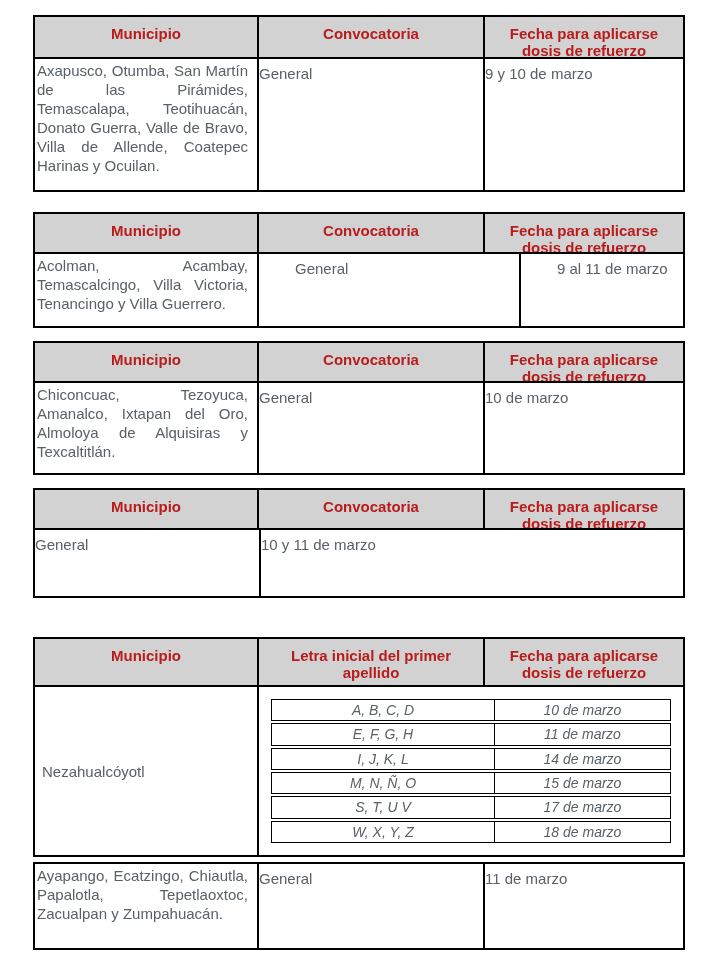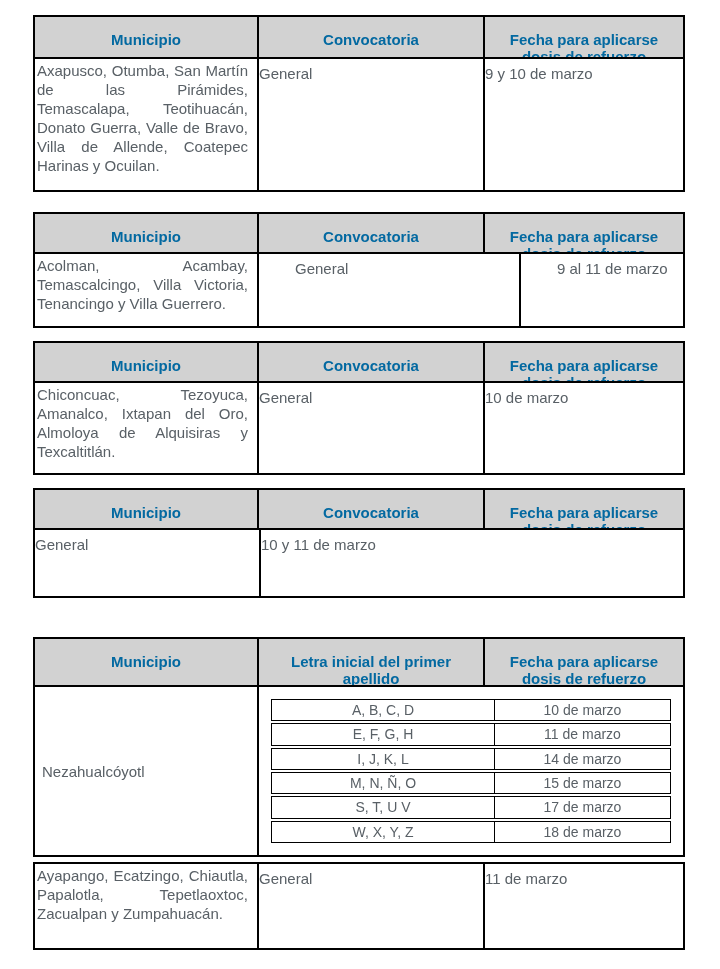--- a/index.html
+++ b/index.html
@@ -22,23 +22,23 @@
   .row { display: flex; box-sizing: border-box; }
   .hrow { border-bottom: 2px solid #000; background: #d2d2d2; }
   .cell { box-sizing: border-box; overflow: hidden; }
   .col1 { width: 224px; border-right: 2px solid #000; }
   .col2 { width: 226px; border-right: 2px solid #000; }
   .col3 { flex: 1; }
   .hcell {
     font-size: 15px;
     line-height: 17px;
     font-weight: bold;
-    color: #0369a1;
+    color: #b91c1c;
     text-align: center;
-    padding-top: 14px;
+    padding-top: 8px;
     background: #d2d2d2;
   }
   .preline { white-space: pre-line; }
   .muni {
     font-size: 15px;
     line-height: 19px;
     color: #596066;
     text-align: justify;
     text-justify: inter-word;
     padding: 2px 9px 0 2px;
@@ -60,20 +60,21 @@
     font-size: 15px;
     color: #596066;
   }
   .t5-right {
     flex: 1;
     display: flex;
     flex-direction: column;
     gap: 2px;
     padding: 12px;
     box-sizing: border-box;
+    font-style: italic;
   }
   .t5-row { display: flex; flex: 1; }
   .t5-letters, .t5-date {
     border: 1px solid #000;
     box-sizing: border-box;
     display: flex;
     align-items: center;
     justify-content: center;
     font-size: 14px;
     color: #596066;

